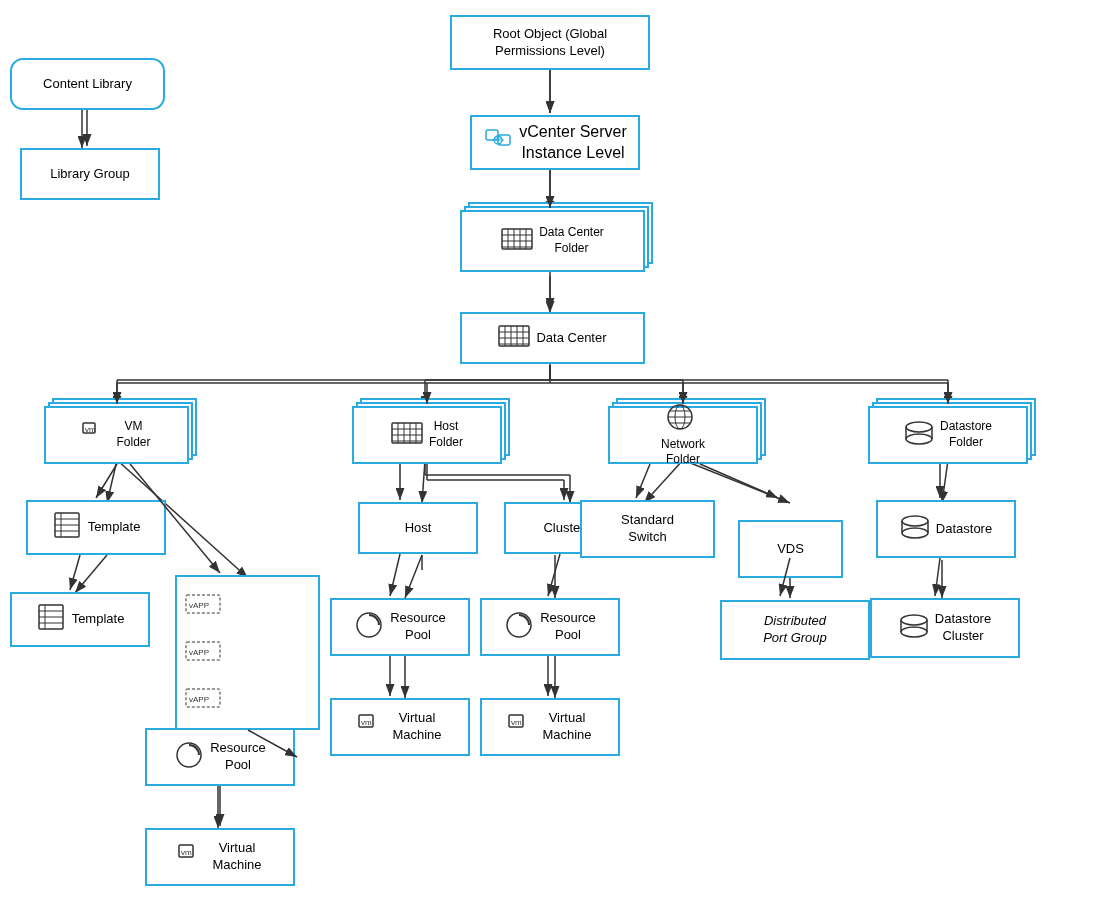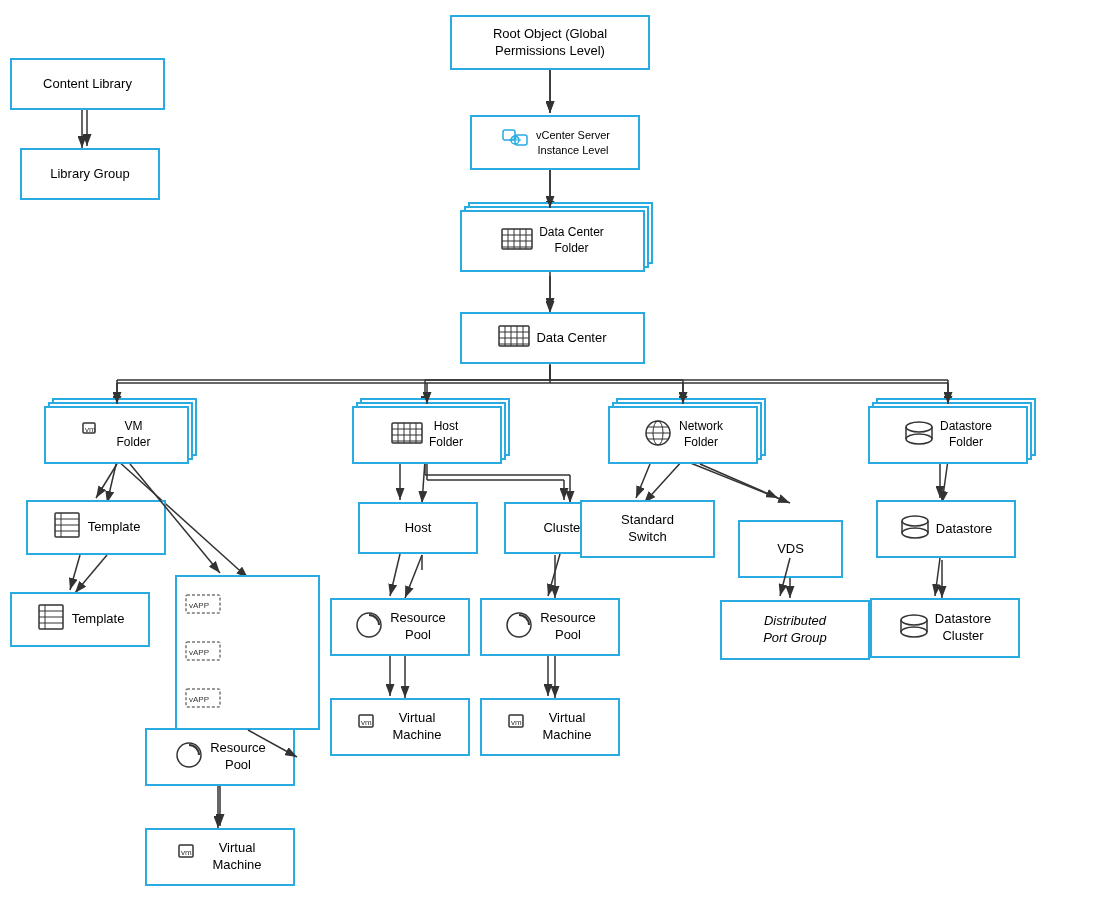--- a/index.html
+++ b/index.html
@@ -170,21 +170,21 @@
   <div class="node" style="left:470px;top:115px;width:170px;height:55px;padding:6px;display:flex;flex-direction:row;align-items:center;">
     <span class="node-icon">
       <svg width="30" height="30" viewBox="0 0 30 30">
         <rect x="3" y="5" width="12" height="10" rx="2" fill="none" stroke="#29abe2" stroke-width="1.5"></rect>
         <rect x="15" y="10" width="12" height="10" rx="2" fill="none" stroke="#29abe2" stroke-width="1.5"></rect>
         <circle cx="15" cy="15" r="4" fill="none" stroke="#29abe2" stroke-width="1.5"></circle>
         <line x1="11" y1="13" x2="19" y2="13" stroke="#29abe2" stroke-width="1"></line>
         <line x1="9" y1="15" x2="21" y2="15" stroke="#29abe2" stroke-width="1"></line>
       </svg>
     </span>
-    <span style="font-size:11px;line-height:1.3;">vCenter Server<br>Instance Level</span>
+    <span style="font-size:16px;line-height:1.3;">vCenter Server<br>Instance Level</span>
   </div>
 
   <div class="node-stacked" style="left:460px;top:210px;width:185px;height:62px;">
     <div class="node-back2" style="width:185px;height:62px;"></div>
     <div class="node-back1" style="width:185px;height:62px;"></div>
     <div class="node-front" style="width:185px;height:62px;padding:6px;display:flex;flex-direction:row;align-items:center;">
       <span class="node-icon">
         <svg width="32" height="28" viewBox="0 0 32 28">
           <rect x="1" y="4" width="30" height="20" rx="1" fill="none" stroke="#333" stroke-width="1.5"></rect>
           <line x1="1" y1="10" x2="31" y2="10" stroke="#333" stroke-width="1"></line>
@@ -246,21 +246,21 @@
           <line x1="1" y1="22" x2="31" y2="22" stroke="#333" stroke-width="1"></line>
         </svg>
       </span>
       <span style="font-size:12px;line-height:1.3;">Host<br>Folder</span>
     </div>
   </div>
 
   <div class="node-stacked" style="left:608px;top:406px;width:150px;height:58px;">
     <div class="node-back2" style="width:150px;height:58px;"></div>
     <div class="node-back1" style="width:150px;height:58px;"></div>
-    <div class="node-front" style="width:150px;height:58px;padding:6px;display:flex;align-items:center;">
+    <div class="node-front" style="width:150px;height:58px;padding:6px;display:flex;flex-direction:column;align-items:center;">
       <span class="node-icon">
         <svg width="30" height="30" viewBox="0 0 30 30">
           <circle cx="15" cy="15" r="12" fill="none" stroke="#333" stroke-width="1.5"></circle>
           <ellipse cx="15" cy="15" rx="5" ry="12" fill="none" stroke="#333" stroke-width="1"></ellipse>
           <line x1="3" y1="15" x2="27" y2="15" stroke="#333" stroke-width="1"></line>
           <line x1="5" y1="9" x2="25" y2="9" stroke="#333" stroke-width="1"></line>
           <line x1="5" y1="21" x2="25" y2="21" stroke="#333" stroke-width="1"></line>
         </svg>
       </span>
       <span style="font-size:12px;line-height:1.3;">Network<br>Folder</span>
@@ -430,21 +430,21 @@
   <div class="node" style="left:145px;top:828px;width:150px;height:58px;padding:6px;display:flex;flex-direction:row;align-items:center;">
     <span class="node-icon">
       <svg width="28" height="24" viewBox="0 0 28 24">
         <rect x="1" y="2" width="14" height="12" rx="1" fill="none" stroke="#333" stroke-width="1.5"></rect>
         <text x="3" y="12" font-size="8" fill="#333" font-family="Arial">vm</text>
       </svg>
     </span>
     <span style="line-height:1.3;">Virtual<br>Machine</span>
   </div>
 
-  <div class="node" style="left:10px;top:58px;width:155px;height:52px;padding:6px;display:flex;align-items:center;justify-content:center;">
+  <div class="node" style="left:10px;top:58px;width:155px;height:52px;padding:6px;display:flex;align-items:center;justify-content:center;border-radius:13px;">
     <span>Content Library</span>
   </div>
 
   <div class="node" style="left:20px;top:148px;width:140px;height:52px;padding:6px;display:flex;align-items:center;justify-content:center;">
     <span>Library Group</span>
   </div>
 
   <svg style="position:absolute;top:0;left:0;width:1105px;height:909px;pointer-events:none;">
     <defs>
       <marker id="arr2" markerWidth="8" markerHeight="6" refX="8" refY="3" orient="auto">

